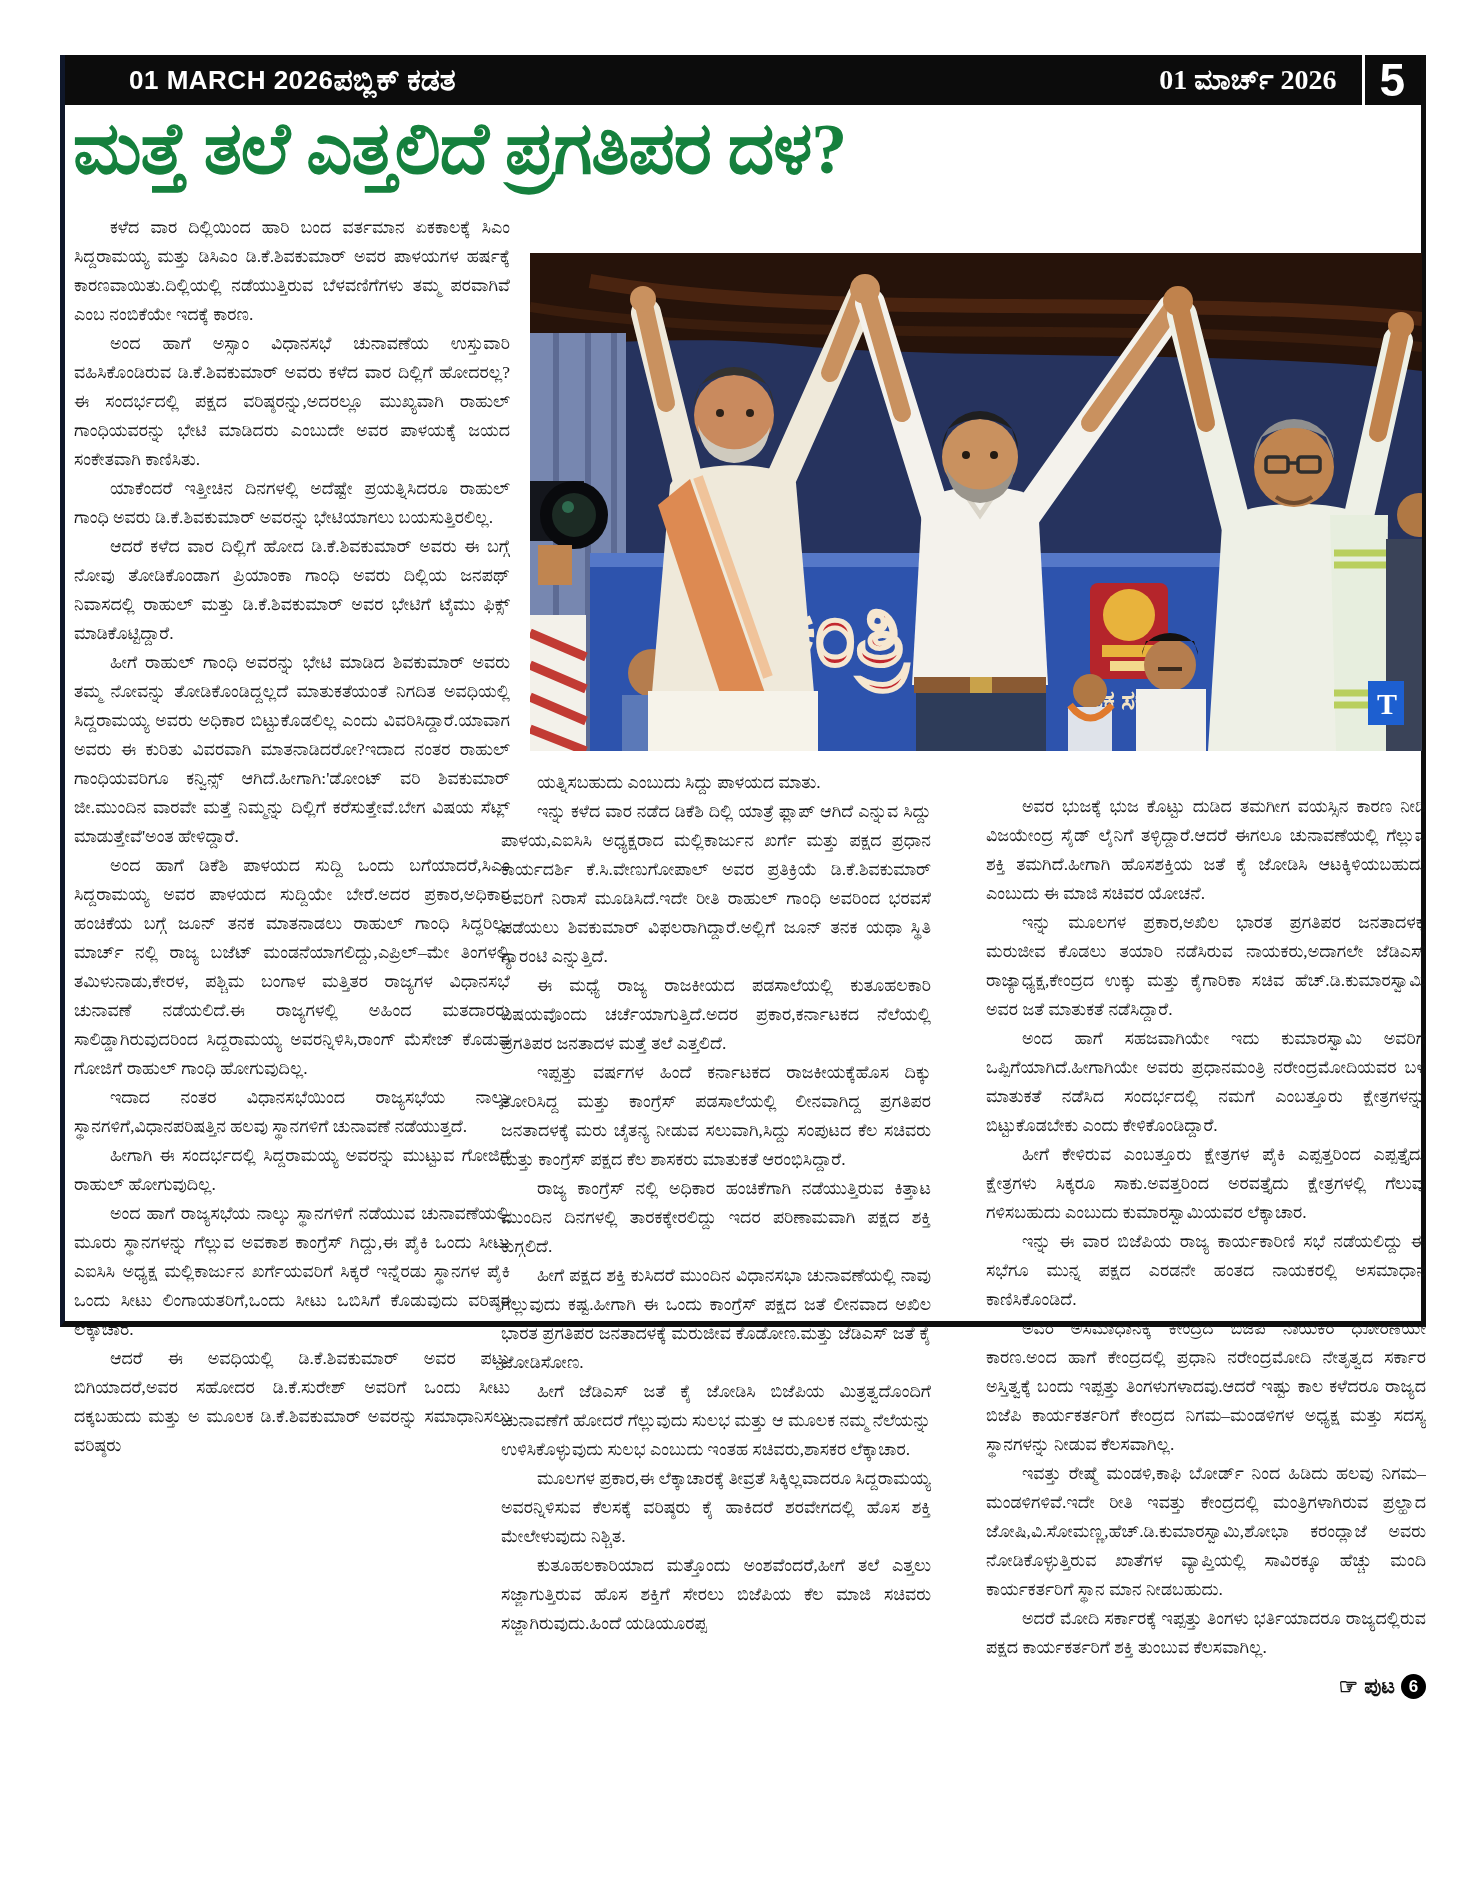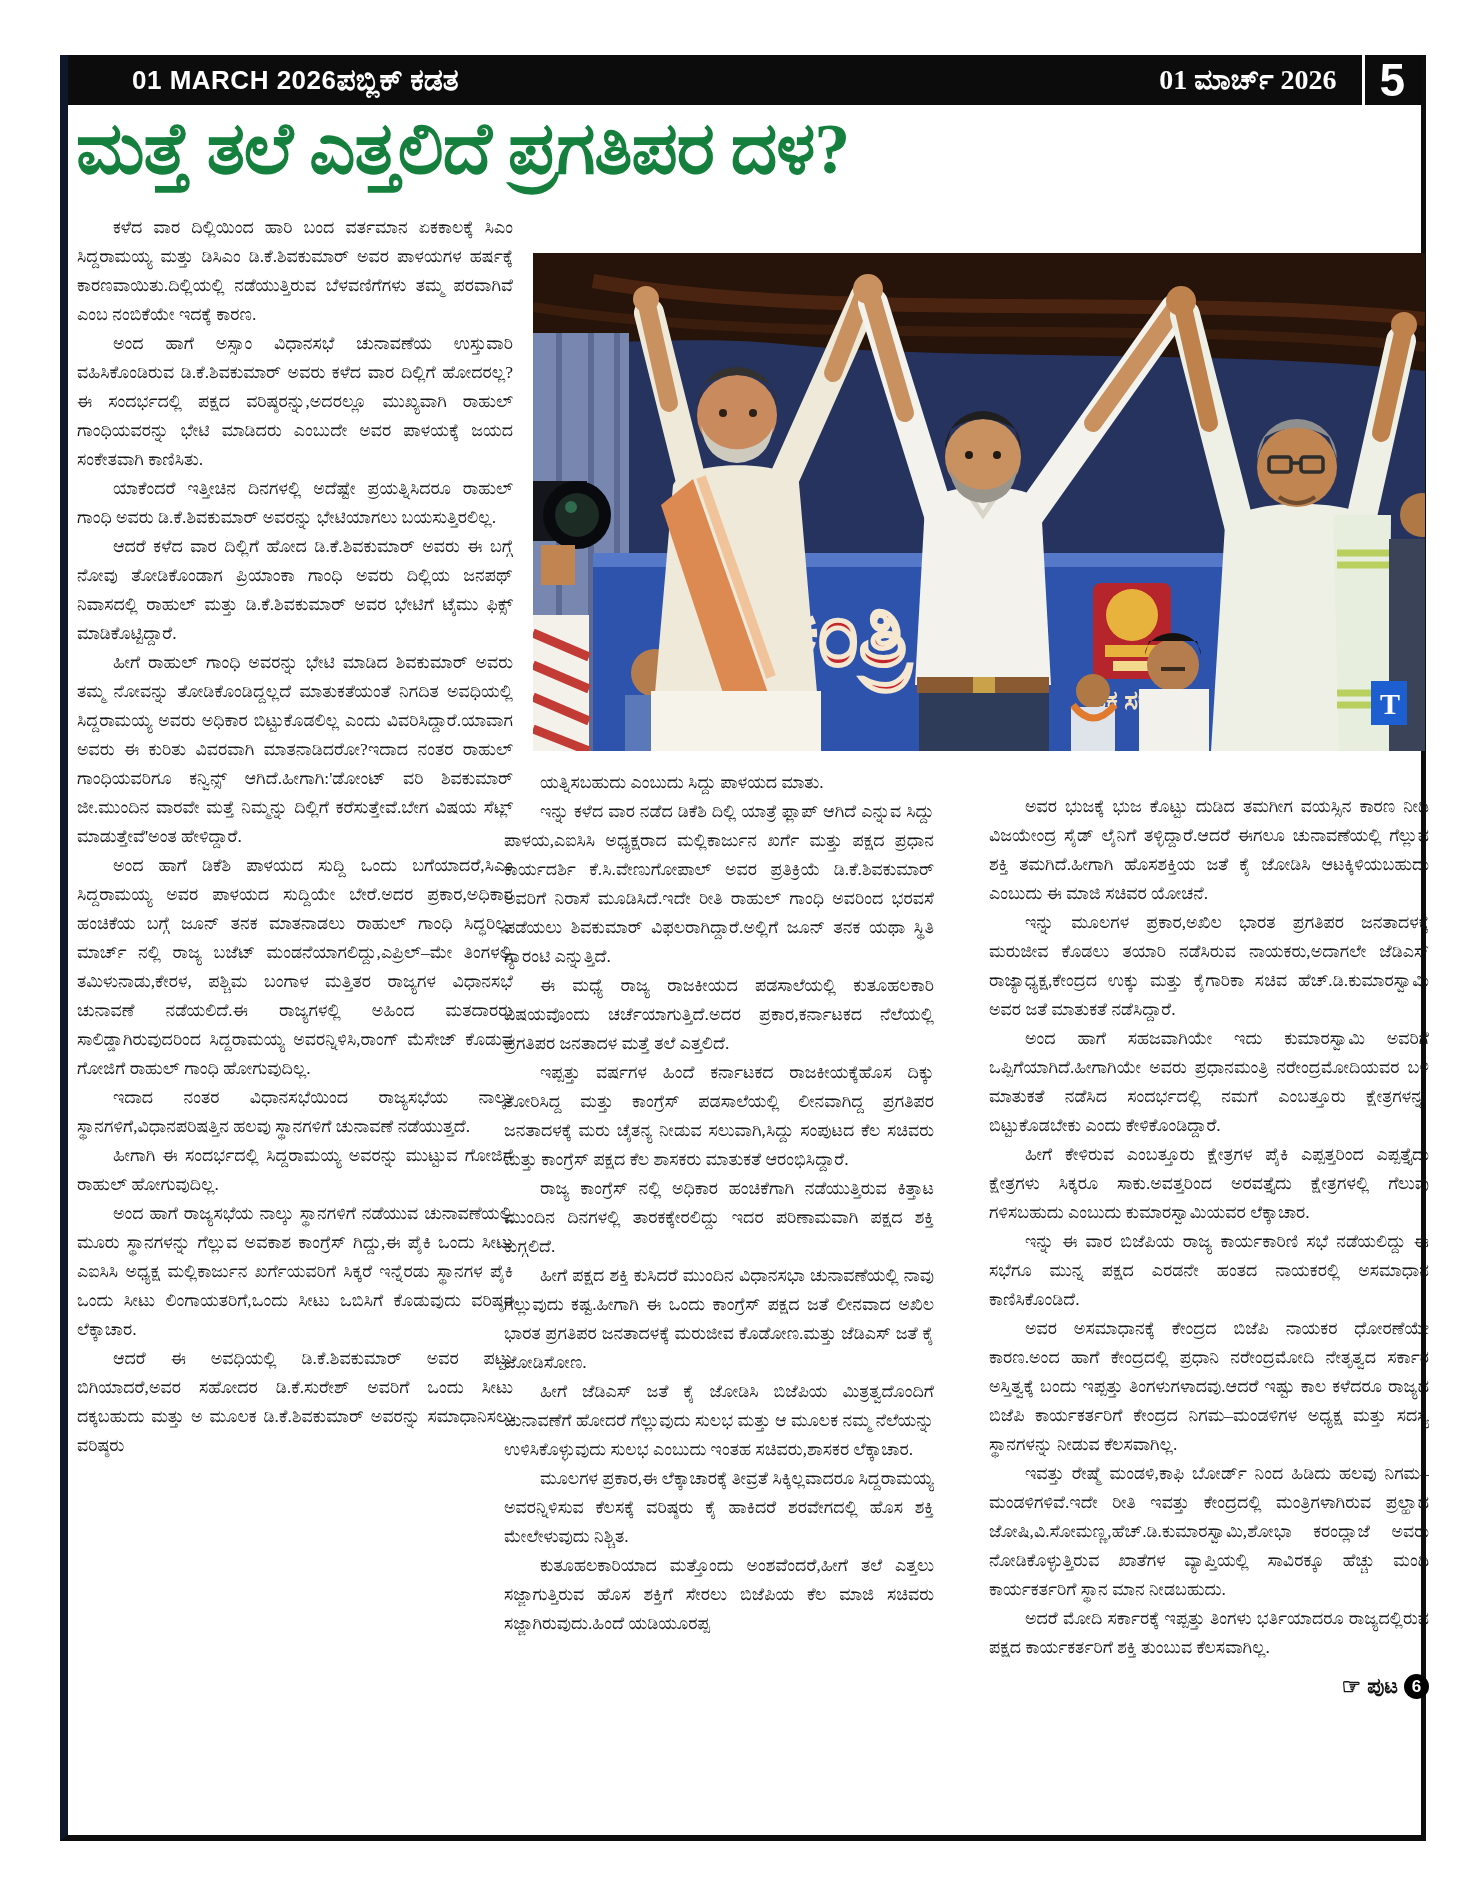--- a/index.html
+++ b/index.html
@@ -1,22 +1,22 @@
 <!DOCTYPE html>
 <html><head>
 <meta charset="utf-8">
 <style>
   html,body{margin:0;padding:0;background:#ffffff;}
   body{
     width:1476px;height:1890px;position:relative;overflow:hidden;
     font-family:"Liberation Serif","DejaVu Serif",serif;color:#141414;
   }
   .frame{
-    position:absolute;left:60px;top:55px;width:1366px;height:1786px;
-    border-left:8px solid #0f172a;border-right:5px solid #0e0e0e;border-bottom:6px solid #0e0e0e;
+    position:absolute;left:60px;top:55px;width:1366px;height:1272px;
+    border-left:5px solid #0f172a;border-right:5px solid #0e0e0e;border-bottom:6px solid #0e0e0e;
     box-sizing:border-box;background:#fff;
   }
   
   .topbar{
     position:absolute;left:0;top:0;width:100%;height:50px;background:#0c0c0c;color:#fff;
     display:flex;align-items:center;box-sizing:border-box;padding:0 14px;
   }
   .topbar .date-left{font-family:"Liberation Sans","DejaVu Sans",sans-serif;font-weight:bold;font-size:26px;letter-spacing:.5px;margin-left:50px;}
   .topbar .masthead{flex:1;text-align:left;font-weight:bold;font-size:30px;}
   .topbar .date-right{font-weight:bold;font-size:28px;margin-right:26px;}

